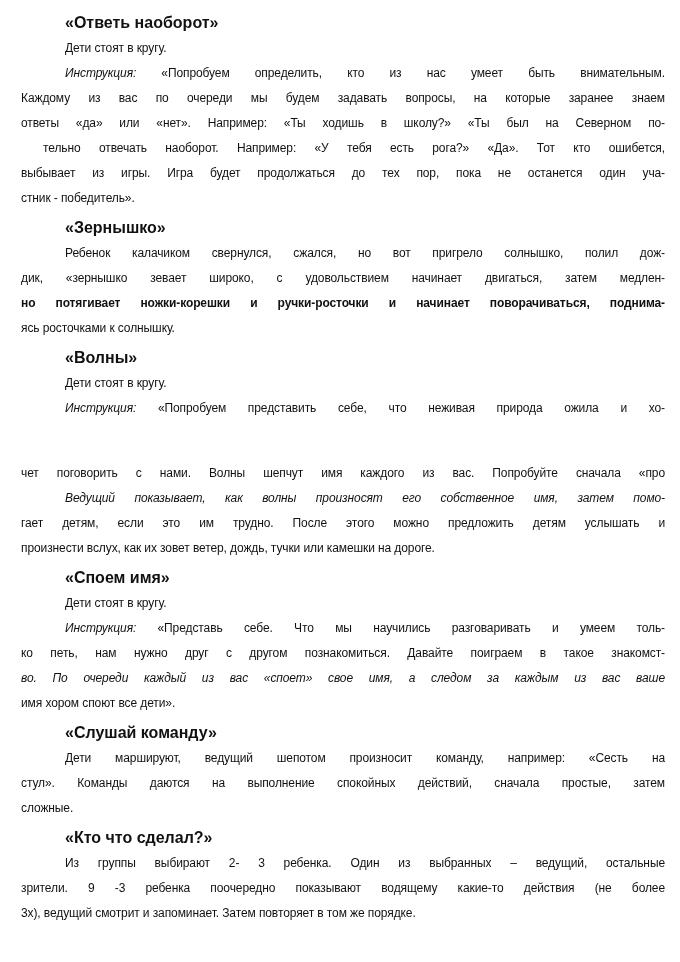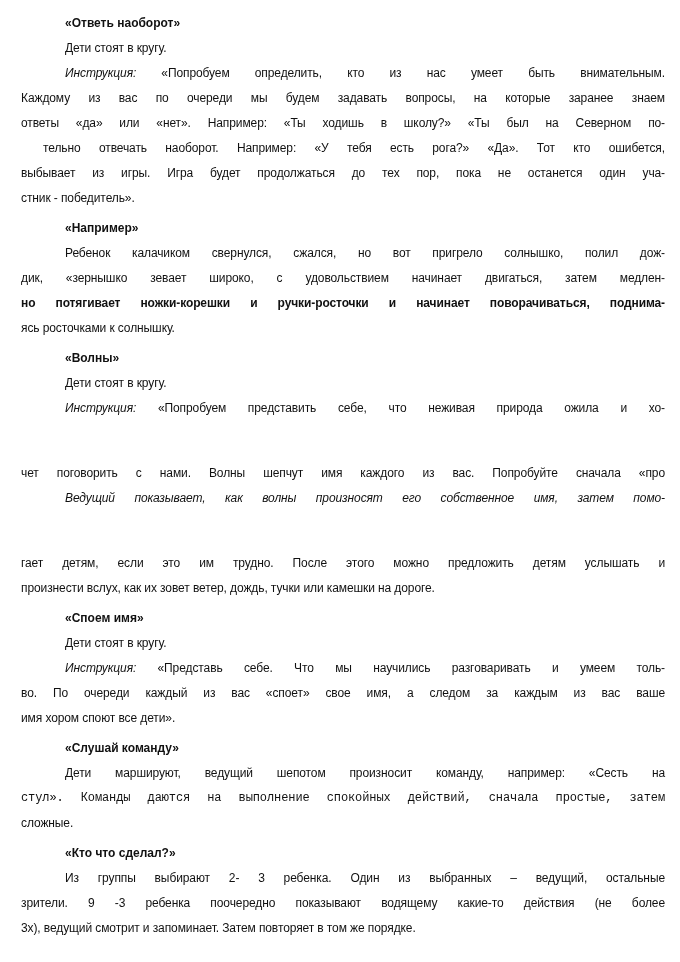--- a/index.html
+++ b/index.html
@@ -1,20 +1,20 @@
 <!DOCTYPE html>
 <html><head>
 <meta charset="utf-8">
 <style>
   html, body { margin: 0; padding: 0; background: #ffffff; }
   body { width: 680px; height: 962px; overflow: hidden; position: relative;
          font-family: "Liberation Sans", sans-serif; color: #111111; }
   .page { position: absolute; left: 21px; top: 10px; width: 644px; }
   .section { margin-bottom: 4px; }
-  .heading { font-weight: bold; font-size: 12px; line-height: 26px; padding-left: 44px; height: 26px; margin-bottom: 0px; }
+  .heading { font-weight: bold; font-size: 16px; line-height: 26px; padding-left: 44px; height: 26px; margin-bottom: 0px; }
   .line { font-size: 12px; line-height: 25px; height: 25px; white-space: nowrap;
           text-align: justify; text-align-last: justify; letter-spacing: -0.1px; }
   .line.indent { padding-left: 44px; }
   .line.short { text-align-last: left; }
   em { font-style: italic; }
 </style>
 </head>
 <body>
 
 <div class="page" id="page">
@@ -22,46 +22,47 @@
       <div class="heading">«Ответь наоборот»</div>
       <div class="line indent short"><span>Дети стоят в кругу.</span></div>
       <div class="line indent" style="white-space: nowrap;"><em>Инструкция:</em><span> «Попробуем определить, кто из нас умеет быть внимательным.</span></div>
       <div class="line" style="white-space: nowrap;"><span>Каждому из вас по очереди мы будем задавать вопросы, на которые заранее знаем</span></div>
       <div class="line" style="white-space: nowrap;"><span>ответы «да» или «нет». Например: «Ты ходишь в школу?» «Ты был на Северном по-</span></div>
       <div class="line" style="white-space: nowrap; margin-left: 22px;"><span>тельно отвечать наоборот. Например: «У тебя есть рога?» «Да». Тот кто ошибется,</span></div>
       <div class="line" style="white-space: nowrap;"><span>выбывает из игры. Игра будет продолжаться до тех пор, пока не останется один уча-</span></div>
       <div class="line short"><span>стник - победитель».</span></div>
     </div>
     <div class="section">
-      <div class="heading">«Например»</div>
+      <div class="heading">«Зернышко»</div>
       <div class="line indent" style="white-space: nowrap;"><span>Ребенок калачиком свернулся, сжался, но вот пригрело солнышко, полил дож-</span></div>
       <div class="line" style="white-space: nowrap;"><span>дик, «зернышко зевает широко, с удовольствием начинает двигаться, затем медлен-</span></div>
       <div class="line" style="white-space: nowrap; font-weight: bold;"><span>но потягивает ножки-корешки и ручки-росточки и начинает поворачиваться, поднима-</span></div>
       <div class="line short"><span>ясь росточками к солнышку.</span></div>
     </div>
     <div class="section">
       <div class="heading">«Волны»</div>
       <div class="line indent short"><span>Дети стоят в кругу.</span></div>
       <div class="line indent" style="white-space: nowrap;"><em>Инструкция:</em><span> «Попробуем представить себе, что неживая природа ожила и хо-</span></div>
       <div class="line" style="white-space: nowrap; margin-top: 40px;"><span>чет поговорить с нами. Волны шепчут имя каждого из вас. Попробуйте сначала «про</span></div>
       <div class="line indent" style="white-space: nowrap; font-style: italic;"><span>Ведущий показывает, как волны произносят его собственное имя, затем помо-</span></div>
-      <div class="line" style="white-space: nowrap; margin-top: 40px;"><span>гает детям, если это им трудно. После этого можно предложить детям услышать и</span></div>
+      <div class="line" style="white-space: nowrap;"><span>гает детям, если это им трудно. После этого можно предложить детям услышать и</span></div>
       <div class="line short"><span>произнести вслух, как их зовет ветер, дождь, тучки или камешки на дороге.</span></div>
     </div>
     <div class="section">
       <div class="heading">«Споем имя»</div>
       <div class="line indent short"><span>Дети стоят в кругу.</span></div>
       <div class="line indent" style="white-space: nowrap;"><em>Инструкция:</em><span> «Представь себе. Что мы научились разговаривать и умеем толь-</span></div>
-      <div class="line" style="white-space: nowrap;"><span>во. По очереди каждый из вас «споет» свое имя, а следом за каждым из вас ваше</span></div>
+      <div class="line" style="white-space: nowrap;"><span>ко петь, нам нужно друг с другом познакомиться. Давайте поиграем в такое знакомст-</span></div>
+      <div class="line" style="white-space: nowrap; font-style: italic;"><span>во. По очереди каждый из вас «споет» свое имя, а следом за каждым из вас ваше</span></div>
       <div class="line short"><span>имя хором споют все дети».</span></div>
     </div>
     <div class="section">
       <div class="heading">«Слушай команду»</div>
       <div class="line indent" style="white-space: nowrap;"><span>Дети маршируют, ведущий шепотом произносит команду, например: «Сесть на</span></div>
-      <div class="line" style="white-space: nowrap; font-family: Liberation Mono, monospace;"><span>стул». Команды даются на выполнение спокойных действий, сначала простые, затем</span></div>
+      <div class="line" style="white-space: nowrap;"><span>стул». Команды даются на выполнение спокойных действий, сначала простые, затем</span></div>
       <div class="line short"><span>сложные.</span></div>
     </div>
     <div class="section">
       <div class="heading">«Кто что сделал?»</div>
       <div class="line indent" style="white-space: nowrap;"><span>Из группы выбирают 2- 3 ребенка. Один из выбранных – ведущий, остальные</span></div>
       <div class="line" style="white-space: nowrap;"><span>зрители. 9 -3 ребенка поочередно показывают водящему какие-то действия (не более</span></div>
       <div class="line short"><span>3х), ведущий смотрит и запоминает. Затем повторяет в том же порядке.</span></div>
     </div>
   </div>
 

